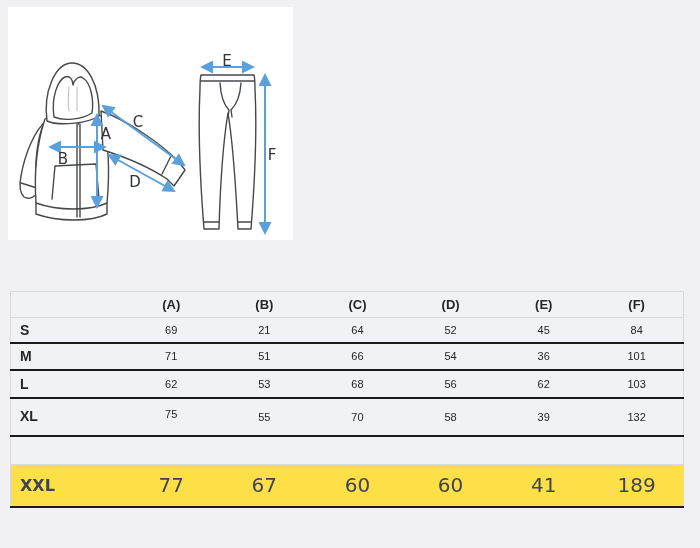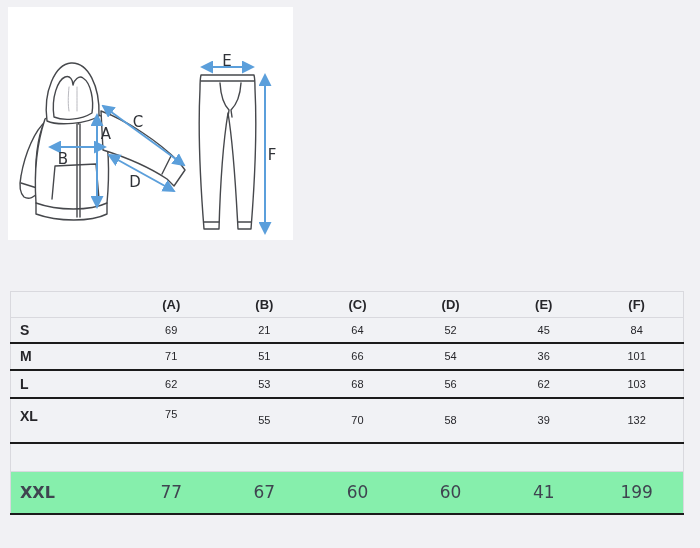--- a/index.html
+++ b/index.html
@@ -29,28 +29,28 @@
   }
   .size-table th,.size-table td{
     padding:0;margin:0;text-align:center;font-weight:400;font-size:11px;vertical-align:middle;
   }
   .size-table thead th{font-size:13px;font-weight:700}
   .size-table .size-col{text-align:left;padding-left:9px;font-weight:700;font-size:14px}
   tr.r-head{height:26px;border-bottom:1px solid var(--border-light,#d9d9de)}
   tr.r-s{height:25px;border-bottom:2px solid var(--border-dark,#1b1b1b)}
   tr.r-m{height:27px;border-bottom:2px solid var(--border-dark,#1b1b1b)}
   tr.r-l{height:28px;border-bottom:2px solid var(--border-dark,#1b1b1b)}
-  tr.r-xl{height:45px;border-bottom:2px solid var(--border-dark,#1b1b1b)}
+  tr.r-xl{height:38px;border-bottom:2px solid var(--border-dark,#1b1b1b)}
   tr.r-xl .up{vertical-align:top;padding-top:9px}
   tr.r-gap{height:29px;border-bottom:1px solid var(--border-light,#d9d9de)}
   tr.r-xxl{
     height:42px;border-bottom:2px solid var(--border-dark,#1b1b1b);
-    font-family:"DejaVu Sans",sans-serif;background:#86efac;
+    font-family:"DejaVu Sans",sans-serif;background:#fde047;
   }
-  tr.r-xxl td{font-size:17px;color:var(--text-xxl,#3f4450)}
+  tr.r-xxl td{font-size:20px;color:var(--text-xxl,#3f4450)}
   tr.r-xxl .size-col{font-size:16px;font-weight:600;color:var(--text-xxl,#3f4450);font-family:"DejaVu Sans",sans-serif}
 </style>
 </head>
 <body>
 
 <div class="diagram-box">
   <svg width="285" height="233" viewBox="0 0 285 233">
     <defs>
       <marker id="ahm" viewBox="0 0 10 10" refX="8.5" refY="5" markerWidth="6.5" markerHeight="6.5" orient="auto-start-reverse">
         <path class="ah" d="M0,0 L10,5 L0,10 Z"></path>
@@ -159,16 +159,16 @@
     <tr class="r-gap">
       <td colspan="7"></td>
     </tr>
     <tr class="r-xxl">
       <td class="size-col">XXL</td>
       <td>77</td>
       <td>67</td>
       <td>60</td>
       <td>60</td>
       <td>41</td>
-      <td>199</td>
+      <td>189</td>
     </tr>
   </tbody>
 </table>
 
 </body></html>

